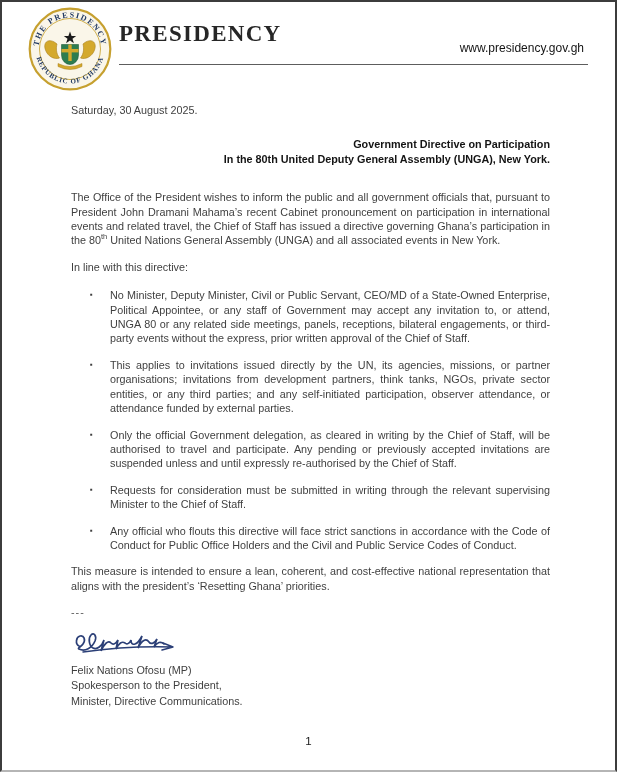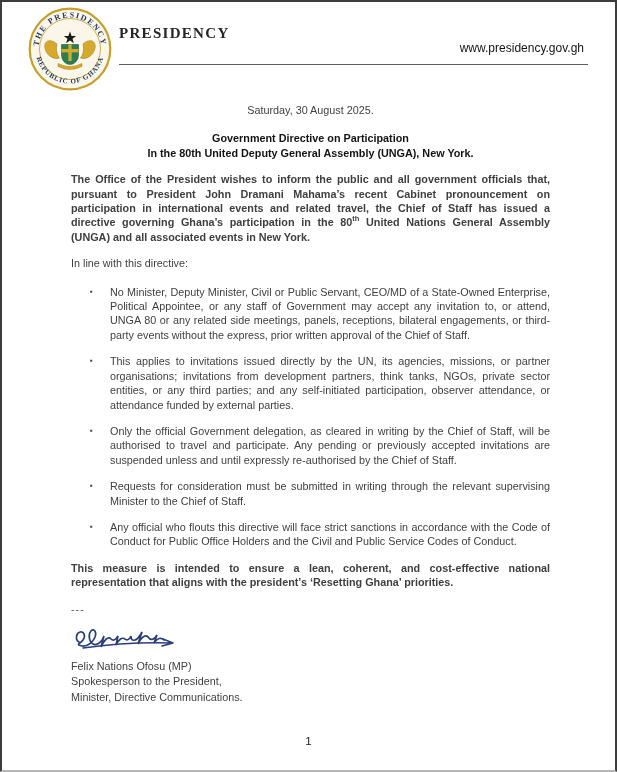--- a/index.html
+++ b/index.html
@@ -15,21 +15,21 @@
     border-bottom-color: #b5b5b5;
     overflow: hidden;
   }
 
   
   .seal-wrap { position: absolute; left: 26px; top: 5px; width: 84px; height: 84px; }
   .brand { position: absolute; left: 117px; top: 22px; color: #262626; }
   .brand .brand-line {
     font-family: "Liberation Serif", serif;
     font-weight: bold;
-    font-size: 15px;
+    font-size: 23px;
     line-height: 19px;
     letter-spacing: 1.3px;
   }
   .website {
     position: absolute;
     top: 39px;
     right: 31px;
     font-size: 12px;
     color: #141414;
   }
@@ -45,24 +45,24 @@
   
   .content {
     position: absolute;
     left: 69px;
     top: 101px;
     width: 479px;
     color: #3f3f3f;
     font-size: 10.8px;
     line-height: 14.4px;
   }
-  .date-line { text-align: center; margin-bottom: 14px; }
-  .doc-title { text-align: center; font-weight: bold; color: #141414; margin-bottom: 12px; }
+  .date-line { text-align: left; margin-bottom: 20px; }
+  .doc-title { text-align: right; font-weight: bold; color: #141414; margin-bottom: 24px; }
   .justify { text-align: justify; }
-  .para { margin-bottom: 12px; font-weight: bold; }
+  .para { margin-bottom: 12px; }
   .lead-line { margin-bottom: 14px; }
   .bullet { display: flex; margin-bottom: 12px; }
   .bullet-marker {
     flex: 0 0 auto;
     width: 20px;
     margin-left: 19px;
     font-size: 8px;
     line-height: 14.4px;
     color: #3f3f3f;
   }

